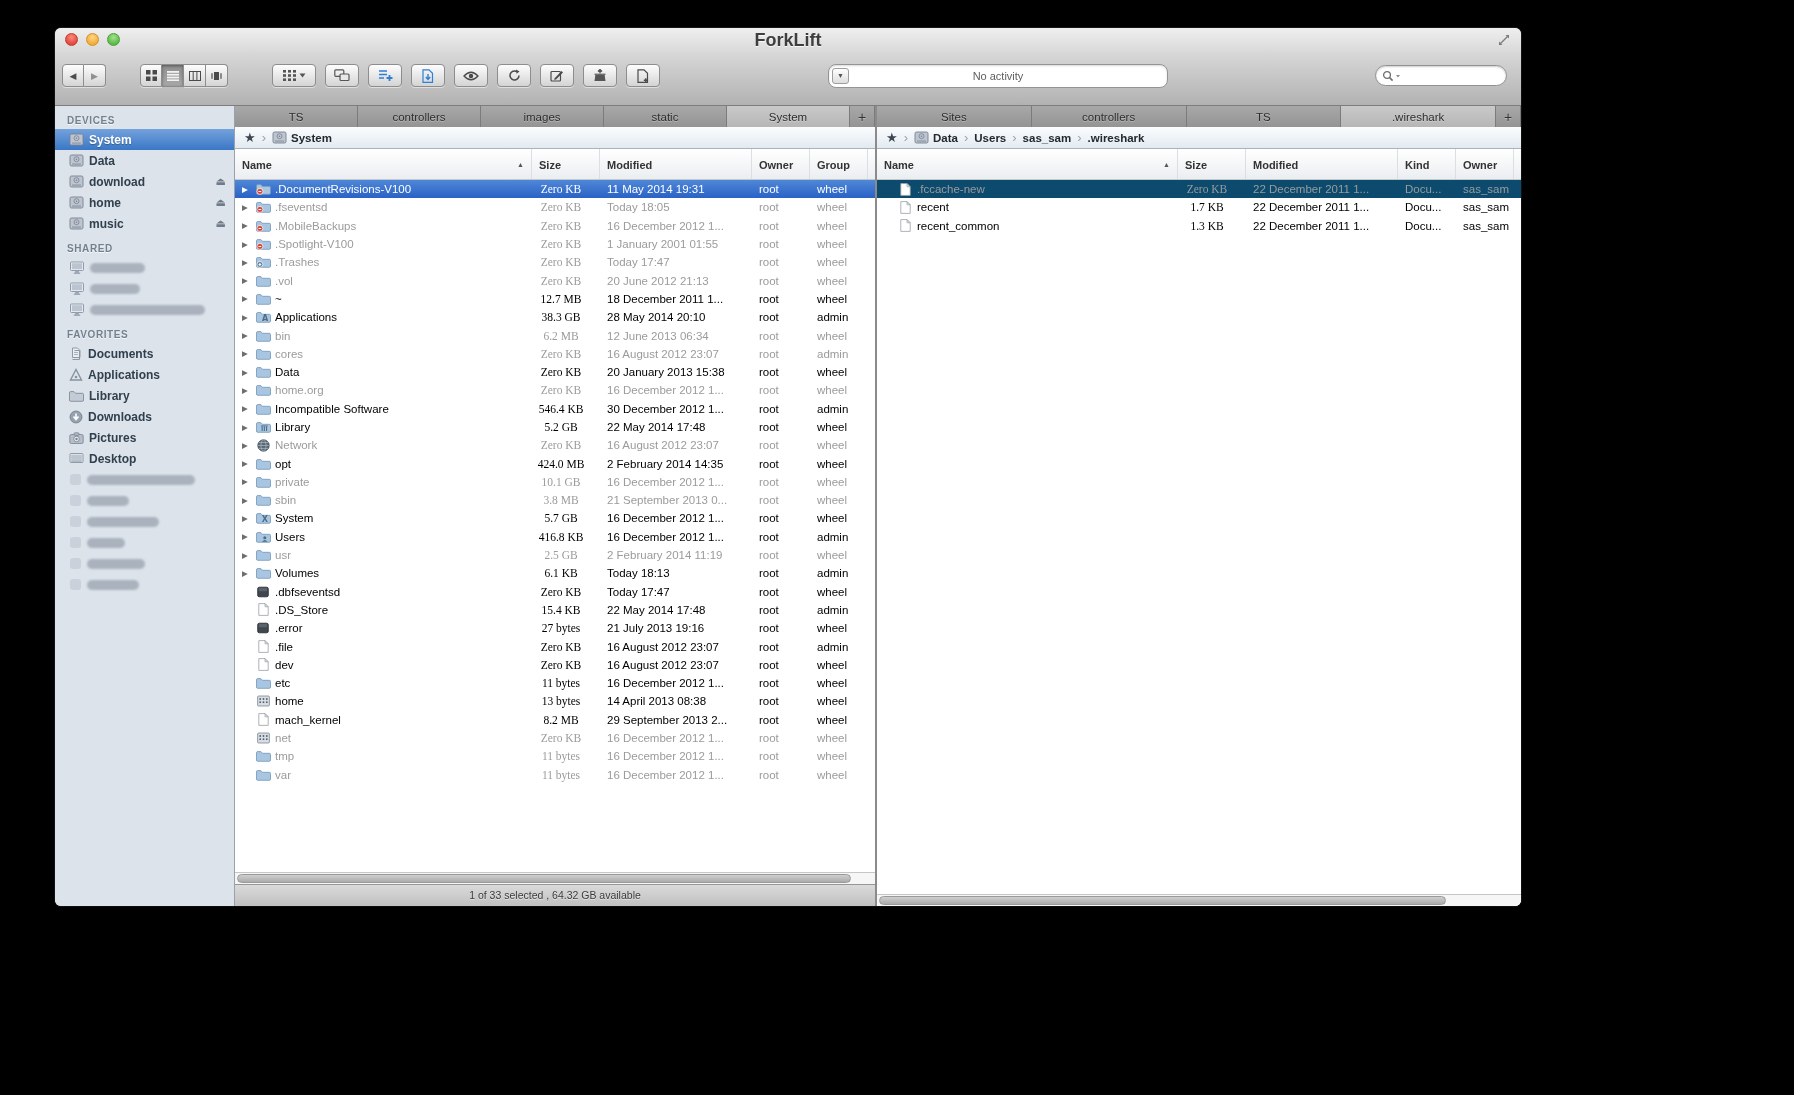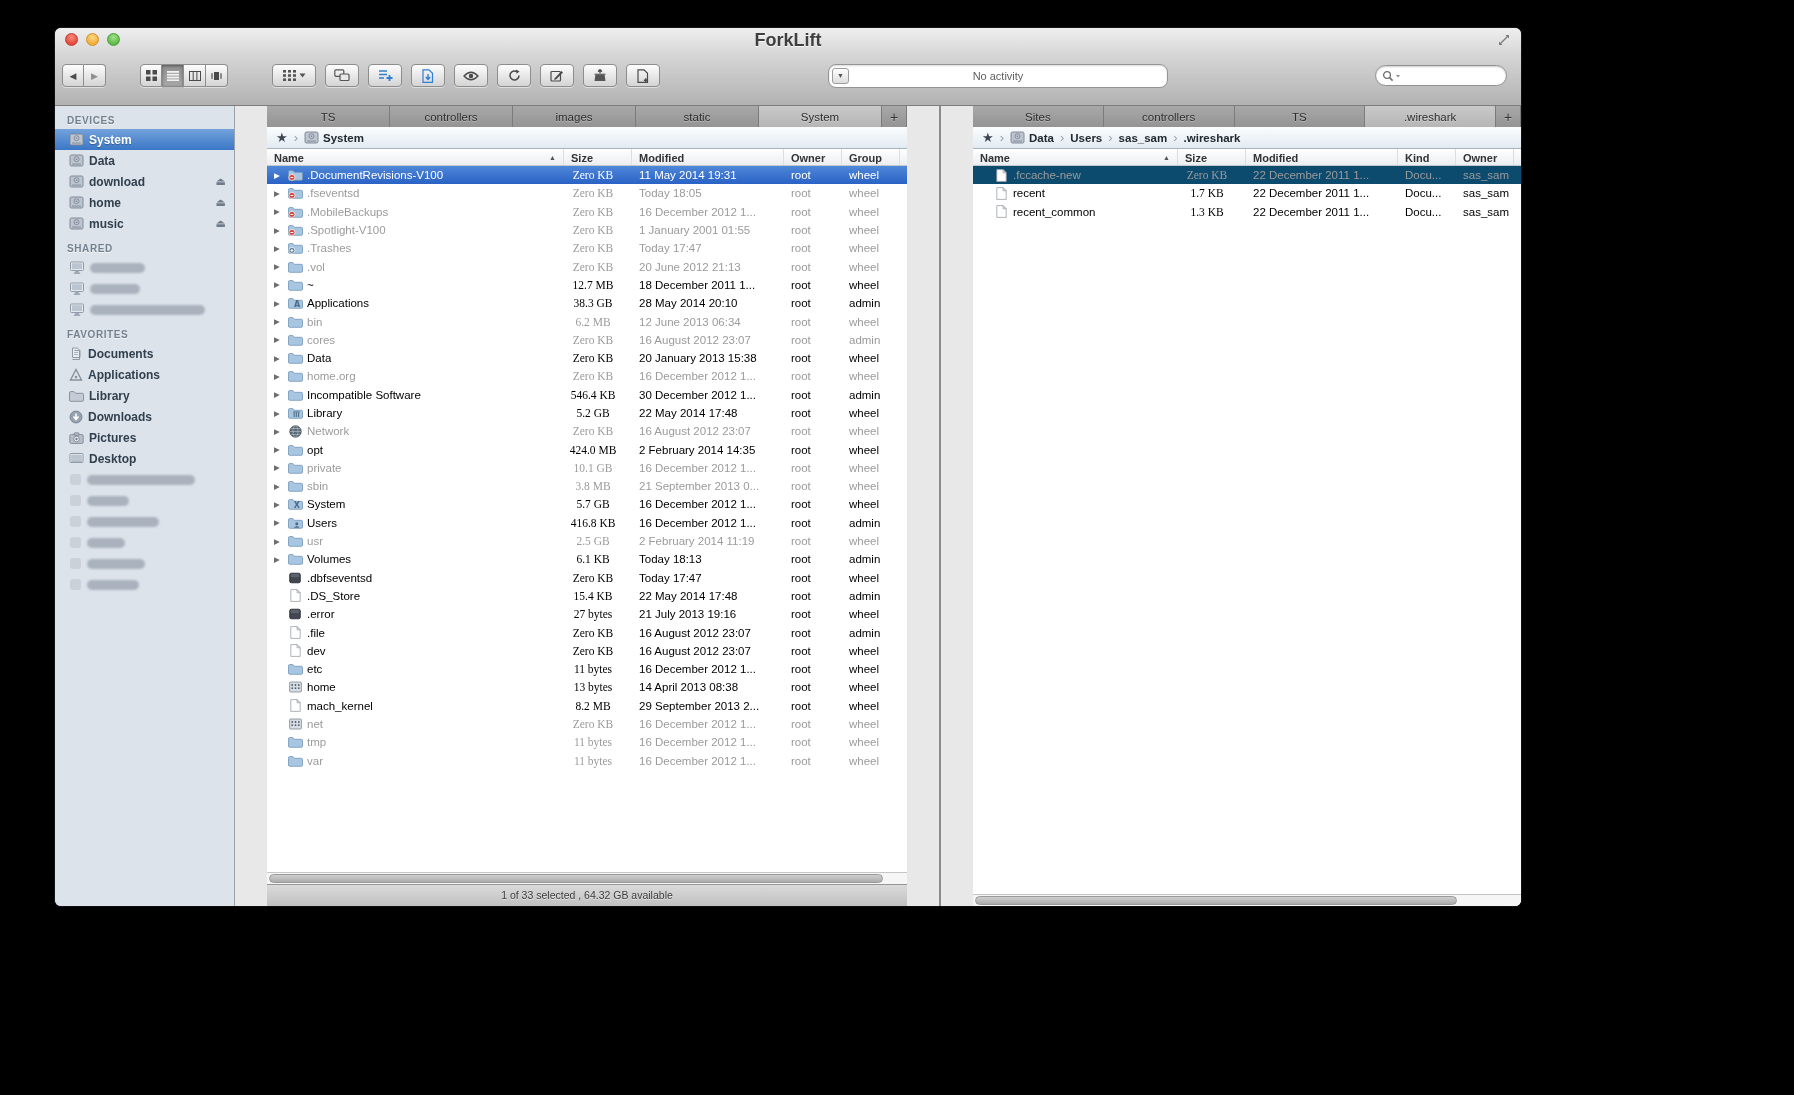--- a/index.html
+++ b/index.html
@@ -35,21 +35,21 @@
   .tb-buttons .btn.wide{ width:44px; gap:3px; }
   .activity{ margin-left:168px; width:340px; height:24px; background:#fff; border:1px solid #949494;
     border-radius:8px; display:flex; align-items:center; box-shadow:inset 0 1px 2px rgba(0,0,0,.15); }
   .activity .drop{ width:17px; height:16px; margin-left:3px; border:1px solid #9e9e9e; border-radius:3px;
     background:linear-gradient(#fff,#ddd); font-size:7px; color:#555; display:flex; align-items:center; justify-content:center; }
   .activity .alabel{ flex:1; text-align:center; font-size:11px; color:#5e5e5e; margin-right:20px; }
   .search{ margin-left:auto; width:132px; height:21px; border-radius:11px; background:#fff; border:1px solid #919191;
     display:flex; align-items:center; padding:0 6px; box-shadow:inset 0 1px 2px rgba(0,0,0,.2); }
   .search input{ border:none; outline:none; width:90px; font-size:11px; background:transparent; }
   
-  .content{ display:flex; height:800px;gap:32px; }
+  .content{ display:flex; height:800px; }
   .sidebar{ width:180px; background:#dde3ea; border-right:1px solid #9aa1aa; overflow:hidden; }
   .sb-header{ font-size:10px; font-weight:bold; letter-spacing:.6px; color:#72808f;
     text-shadow:0 1px 0 rgba(255,255,255,.7); padding:9px 0 3px 12px; }
   .sb-item{ height:21px; display:flex; align-items:center; padding-left:14px; gap:5px; }
   .sb-item .lbl{ font-size:12px; font-weight:bold; color:#31404f; white-space:nowrap; }
   .sb-item.selected{ background:linear-gradient(#74a2dc,#3a77c6); }
   .sb-item.selected .lbl{ color:#fff; text-shadow:0 1px 1px rgba(0,0,0,.3); }
   .sb-item .blur{ height:10px; border-radius:5px; background:#a9b2bd; filter:blur(1.2px); }
   .sb-item .eject{ margin-left:auto; margin-right:8px; font-size:11px; color:#6f7b88; }
   .sb-item.dimicon svg{ opacity:.45; }
@@ -61,21 +61,21 @@
   .tabbar{ height:21px; display:flex; background:linear-gradient(#a4a4a4,#8f8f8f); flex:none; }
   .tab{ flex:1; border-right:1px solid #7b7b7b; display:flex; align-items:center; justify-content:center;
     font-size:11.5px; color:#2d2d2d; text-shadow:0 1px 0 rgba(255,255,255,.3); background:linear-gradient(#a8a8a8,#949494); }
   .tab.active{ background:linear-gradient(#c9c9c9,#b6b6b6); }
   .tab.add{ flex:none; width:25px; font-size:14px; color:#333; }
   .pathbar{ height:22px; flex:none; background:linear-gradient(#fbfdfe,#e2eaf1); border-bottom:1px solid #aab3bb;
     display:flex; align-items:center; padding-left:9px; }
   .crumb{ display:flex; align-items:center; gap:4px; font-size:11.5px; font-weight:bold; color:#22292f; }
   .psep{ color:#98a3ad; font-size:13px; margin:0 6px; font-weight:normal; }
   .star{ font-size:13px; color:#3d4650; }
-  .colheader{ height:17px; flex:none; display:grid; grid-template-columns:1fr 68px 152px 58px 58px 8px;
+  .colheader{ height:31px; flex:none; display:grid; grid-template-columns:1fr 68px 152px 58px 58px 8px;
     background:linear-gradient(#ffffff,#ebeef1); border-bottom:1px solid #c3c8cd; }
   .colheader .hc{ font-size:11px; font-weight:bold; color:#333; padding:1px 4px 0 7px; border-left:1px solid #dbdfe3;
     white-space:nowrap; overflow:hidden; display:flex; align-items:center; }
   .colheader .hc:first-child{ border-left:none; }
   .colheader .hc .sort{ margin-left:auto; font-size:7px; color:#555; padding-right:3px; }
   .rows{ flex:1; overflow:hidden; }
   .row{ height:18.3px; display:grid; grid-template-columns:1fr 68px 152px 58px 58px 8px; align-items:center;
     font-size:11.5px; color:#000; }
   .row .cname{ display:flex; align-items:center; gap:4px; padding-left:7px; overflow:hidden; white-space:nowrap; }
   .row .tri{ width:9px; font-size:7.5px; color:#6e6e6e; flex:none; }

